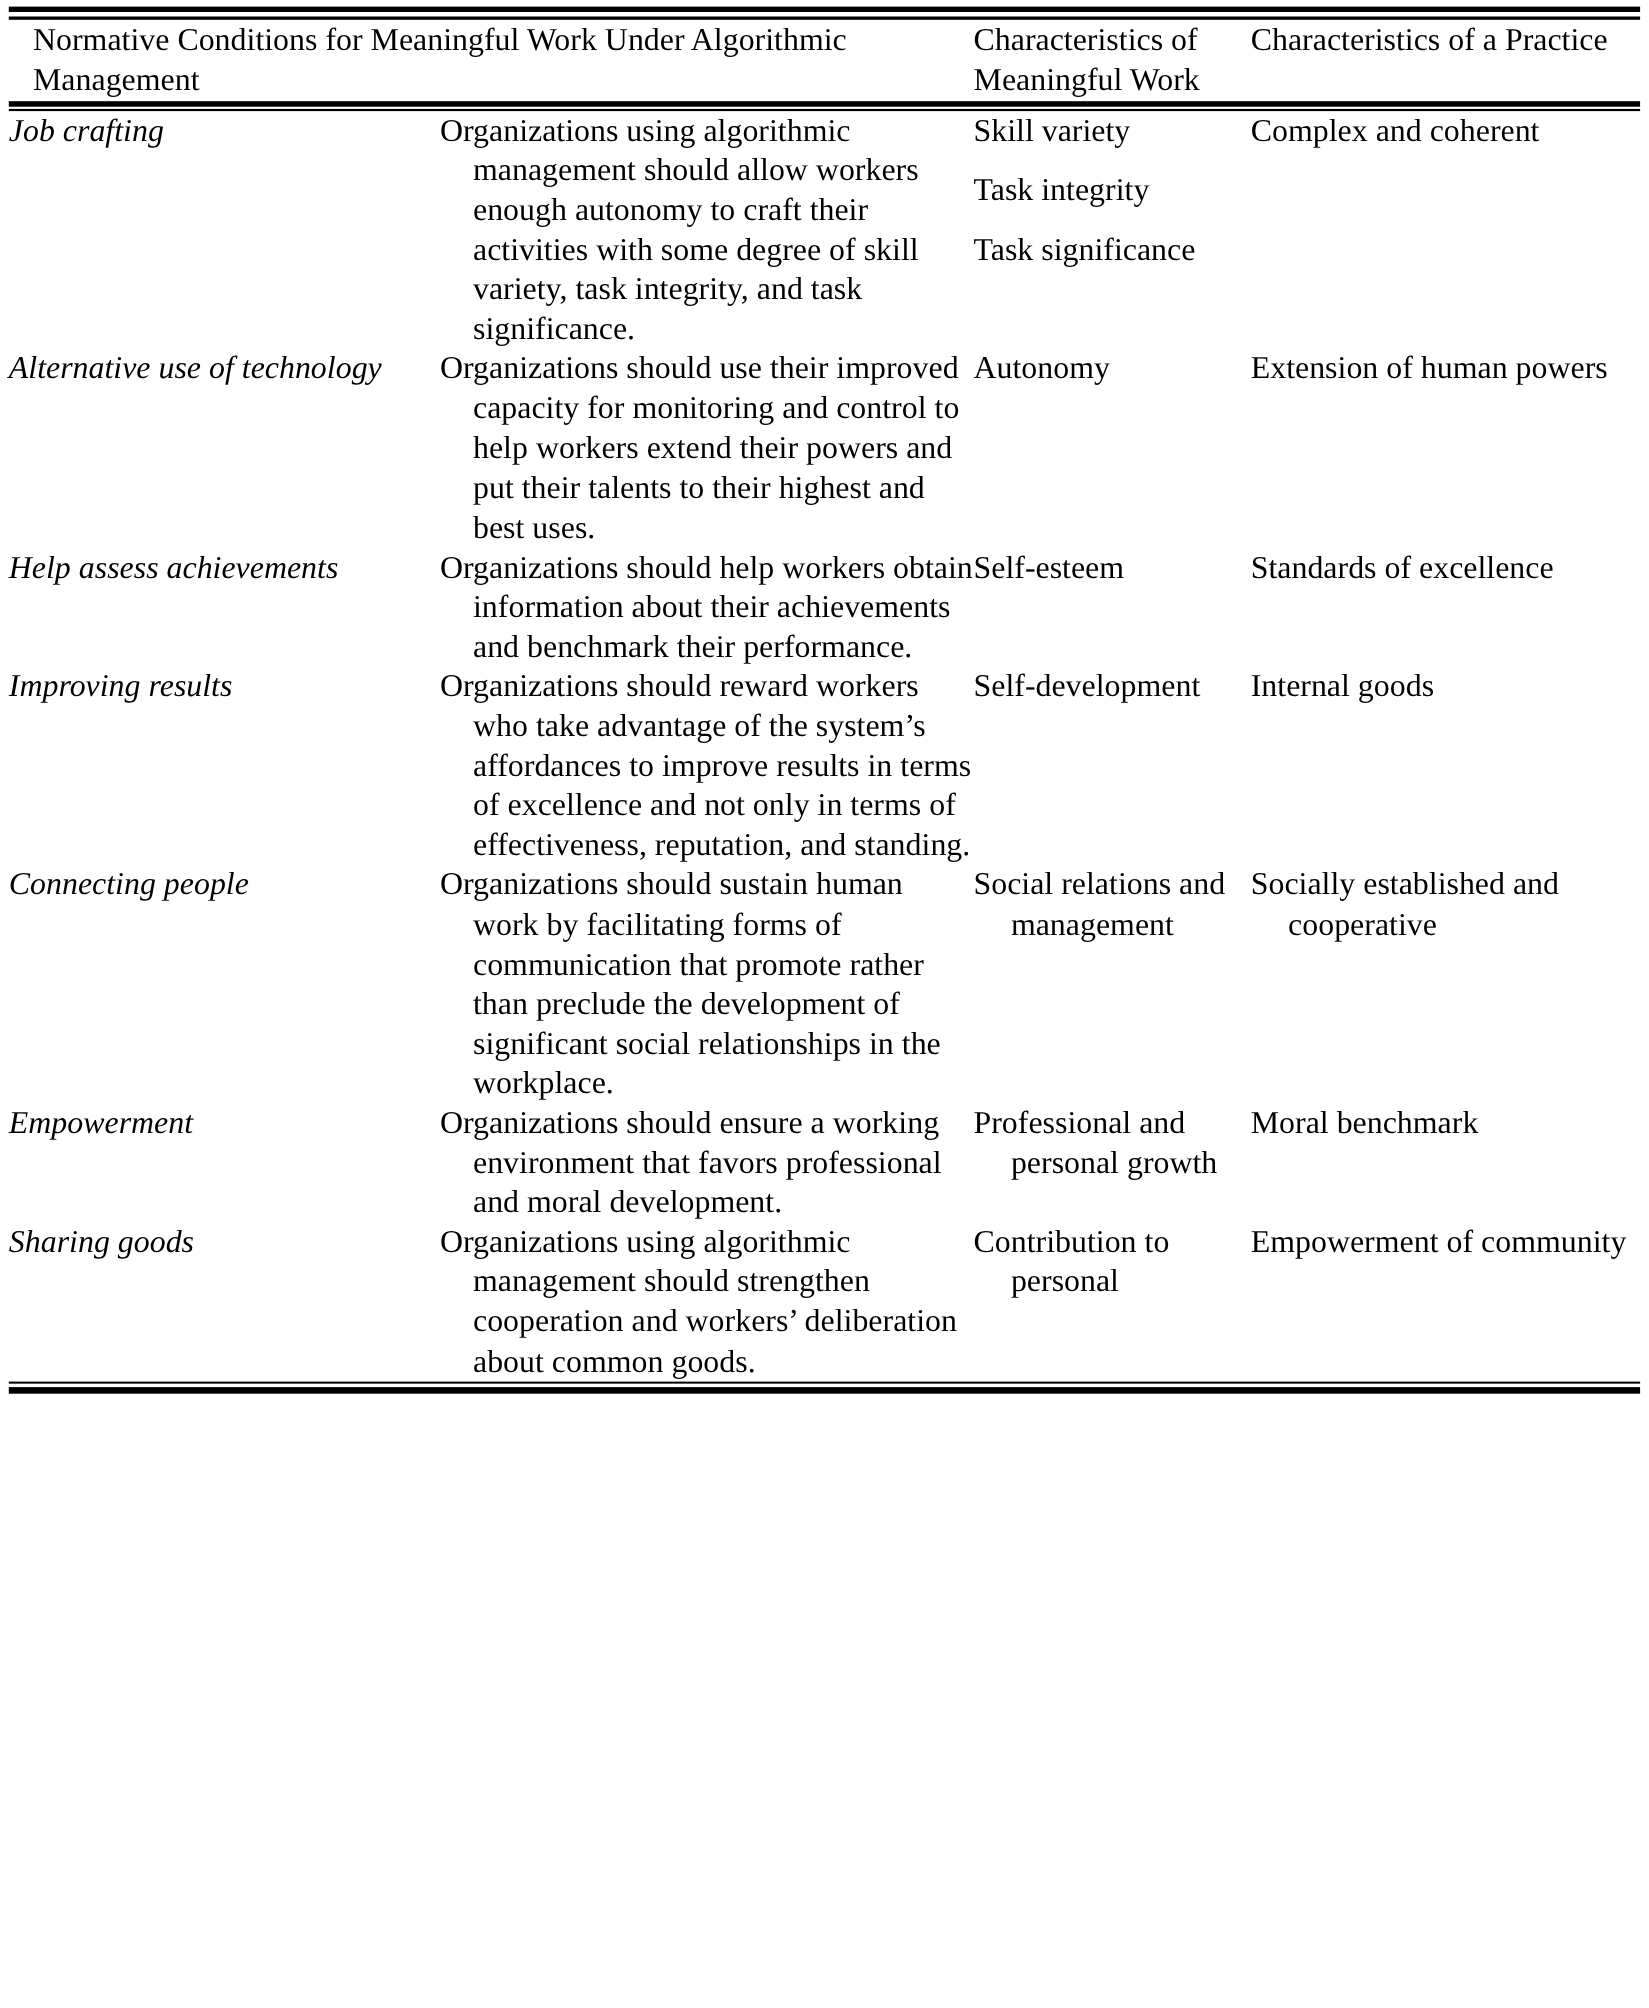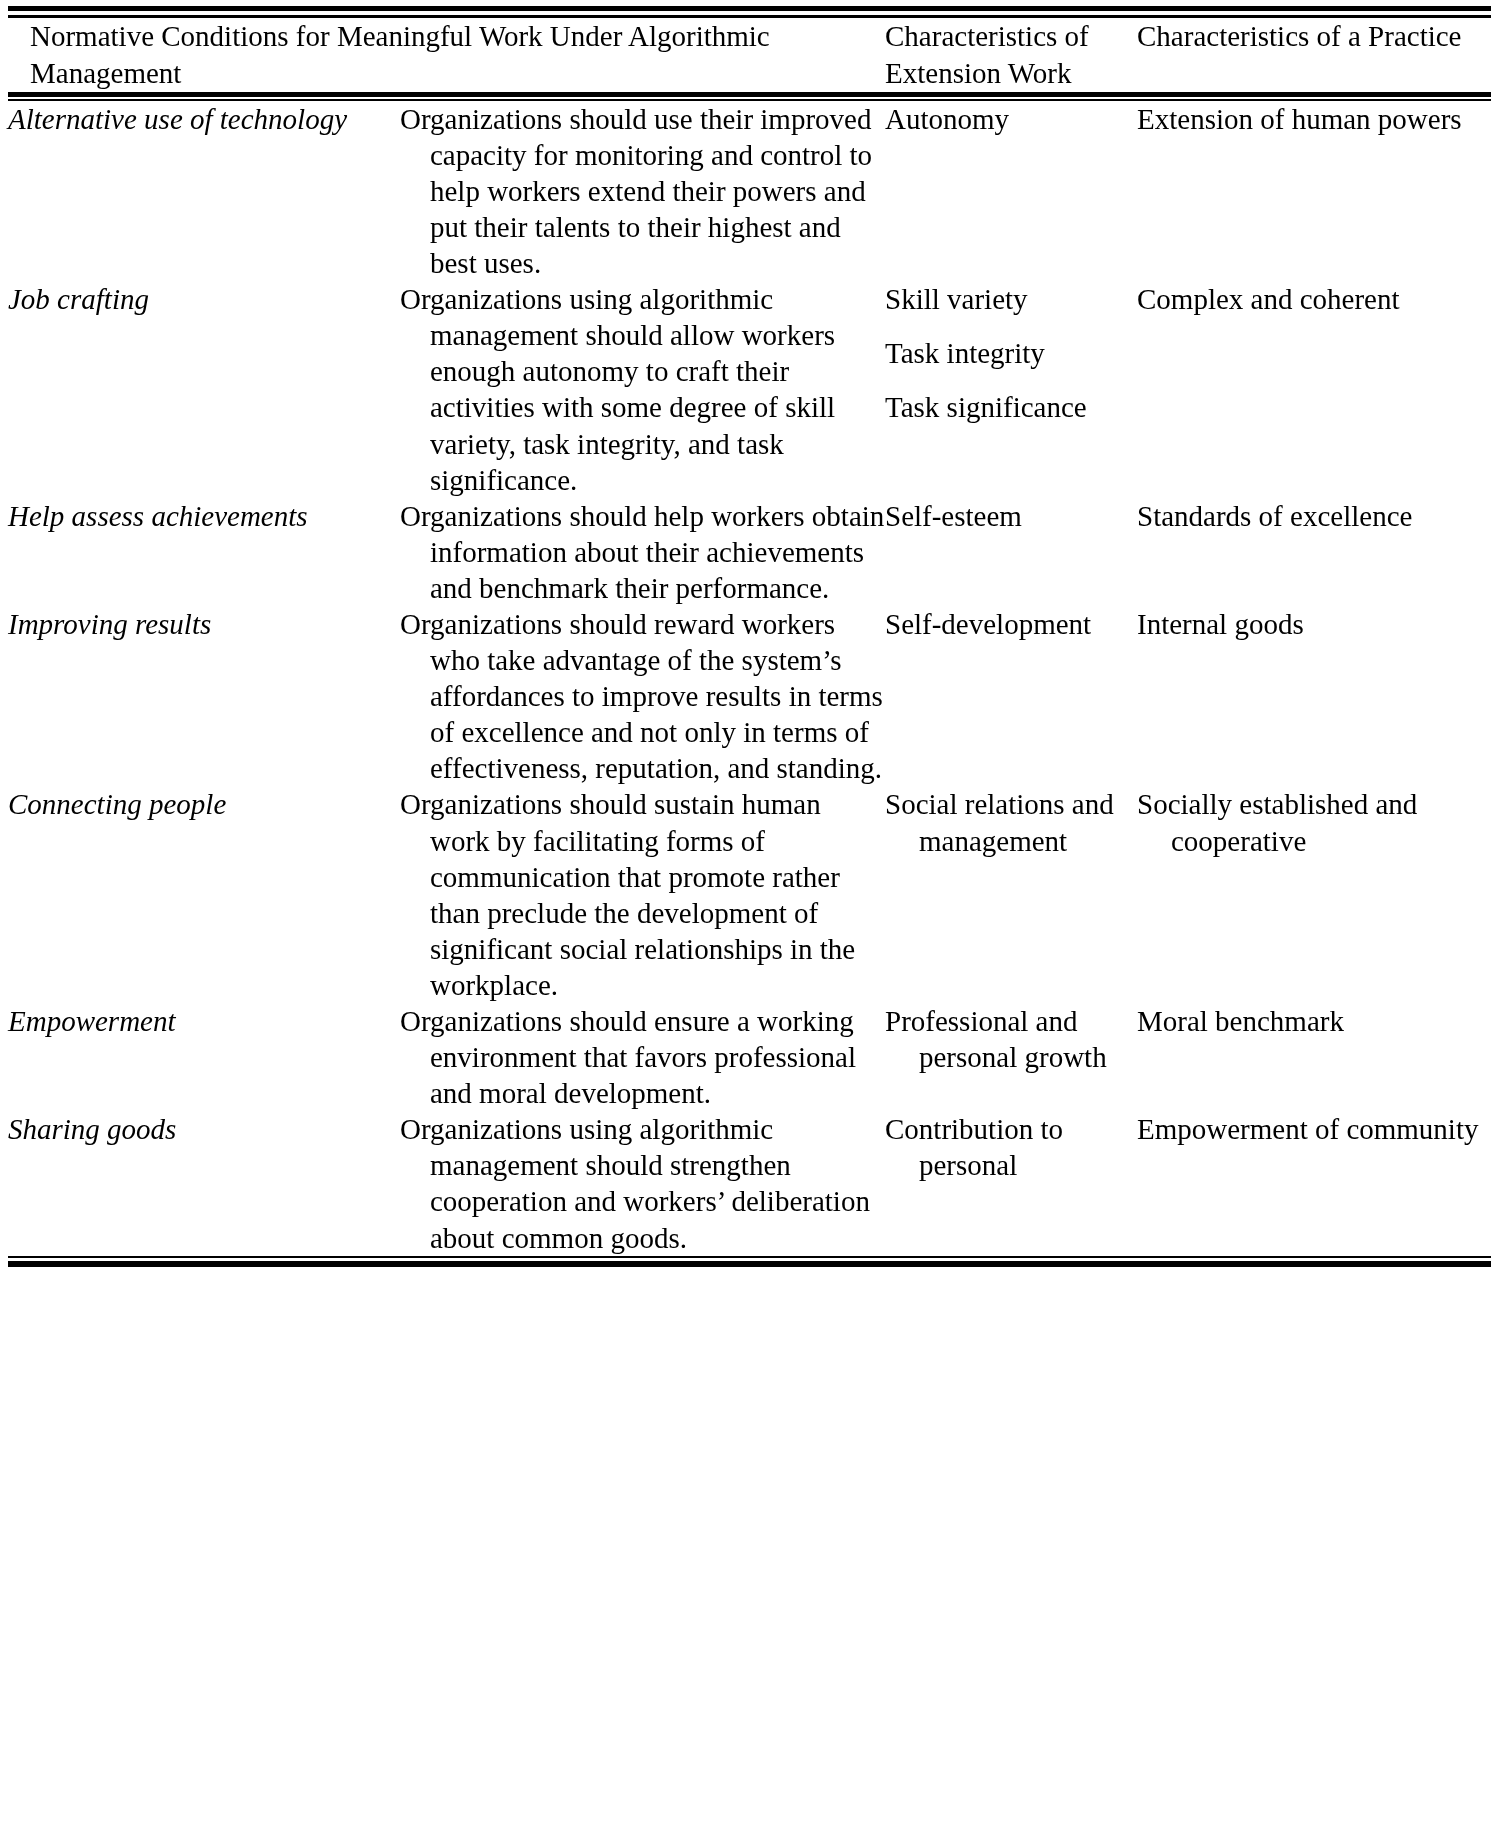--- a/index.html
+++ b/index.html
@@ -160,69 +160,69 @@
   <table class="tbl">
     <colgroup>
       <col class="c1">
       <col class="c2">
       <col class="c3">
       <col class="c4">
     </colgroup>
     <thead>
       <tr>
         <th class="h1" colspan="2">Normative Conditions for Meaningful Work Under Algorithmic Management</th>
-        <th>Characteristics of Extension Work</th>
+        <th>Characteristics of Meaningful Work</th>
         <th>Characteristics of a Practice</th>
       </tr>
     </thead>
   </table>
 
   <div class="rule-header"></div>
   <div class="rule-header-thin"></div>
 
   <table class="tbl">
     <colgroup>
       <col class="c1">
       <col class="c2">
       <col class="c3">
       <col class="c4">
     </colgroup>
     <tbody id="tbody">
         <tr>
           <td class="col-cond">
-            <span class="hang">Alternative use of technology</span>
-          </td>
-          <td class="col-desc">
-            <span class="hang">Organizations should use their improved capacity for monitoring and control to help workers extend their powers and put their talents to their highest and best uses.</span>
-          </td>
-          <td class="col-mw">
-            <div class="spaced-list">
-              <span class="hang">Autonomy</span>
-            </div>
-          </td>
-          <td class="col-pr">
-            <span class="hang">Extension of human powers</span>
-          </td>
-        </tr>
-        <tr>
-          <td class="col-cond">
             <span class="hang">Job crafting</span>
           </td>
           <td class="col-desc">
             <span class="hang">Organizations using algorithmic management should allow workers enough autonomy to craft their activities with some degree of skill variety, task integrity, and task significance.</span>
           </td>
           <td class="col-mw">
             <div class="spaced-list">
               <span class="hang">Skill variety</span>
               <span class="hang">Task integrity</span>
               <span class="hang">Task significance</span>
             </div>
           </td>
           <td class="col-pr">
             <span class="hang">Complex and coherent</span>
+          </td>
+        </tr>
+        <tr>
+          <td class="col-cond">
+            <span class="hang">Alternative use of technology</span>
+          </td>
+          <td class="col-desc">
+            <span class="hang">Organizations should use their improved capacity for monitoring and control to help workers extend their powers and put their talents to their highest and best uses.</span>
+          </td>
+          <td class="col-mw">
+            <div class="spaced-list">
+              <span class="hang">Autonomy</span>
+            </div>
+          </td>
+          <td class="col-pr">
+            <span class="hang">Extension of human powers</span>
           </td>
         </tr>
         <tr>
           <td class="col-cond">
             <span class="hang">Help assess achievements</span>
           </td>
           <td class="col-desc">
             <span class="hang">Organizations should help workers obtain information about their achievements and benchmark their performance.</span>
           </td>
           <td class="col-mw">

